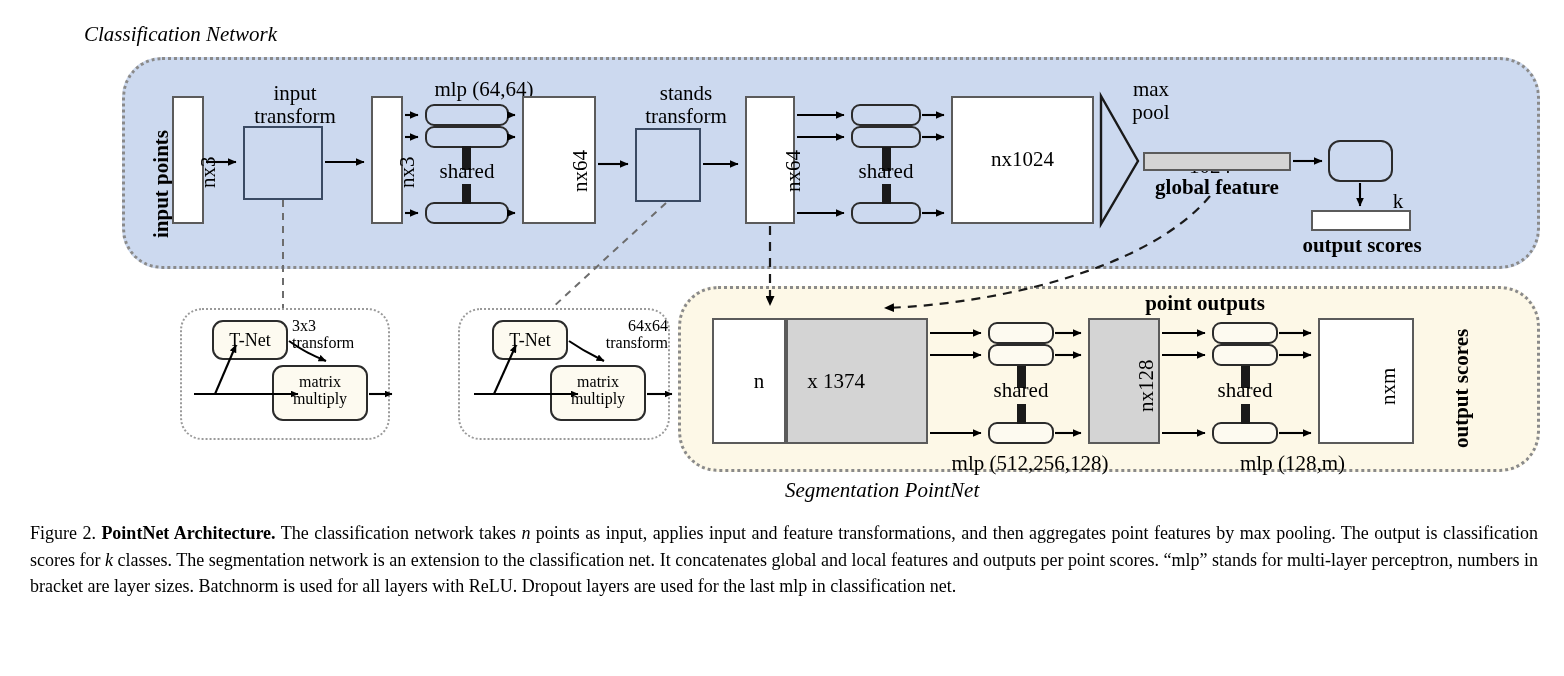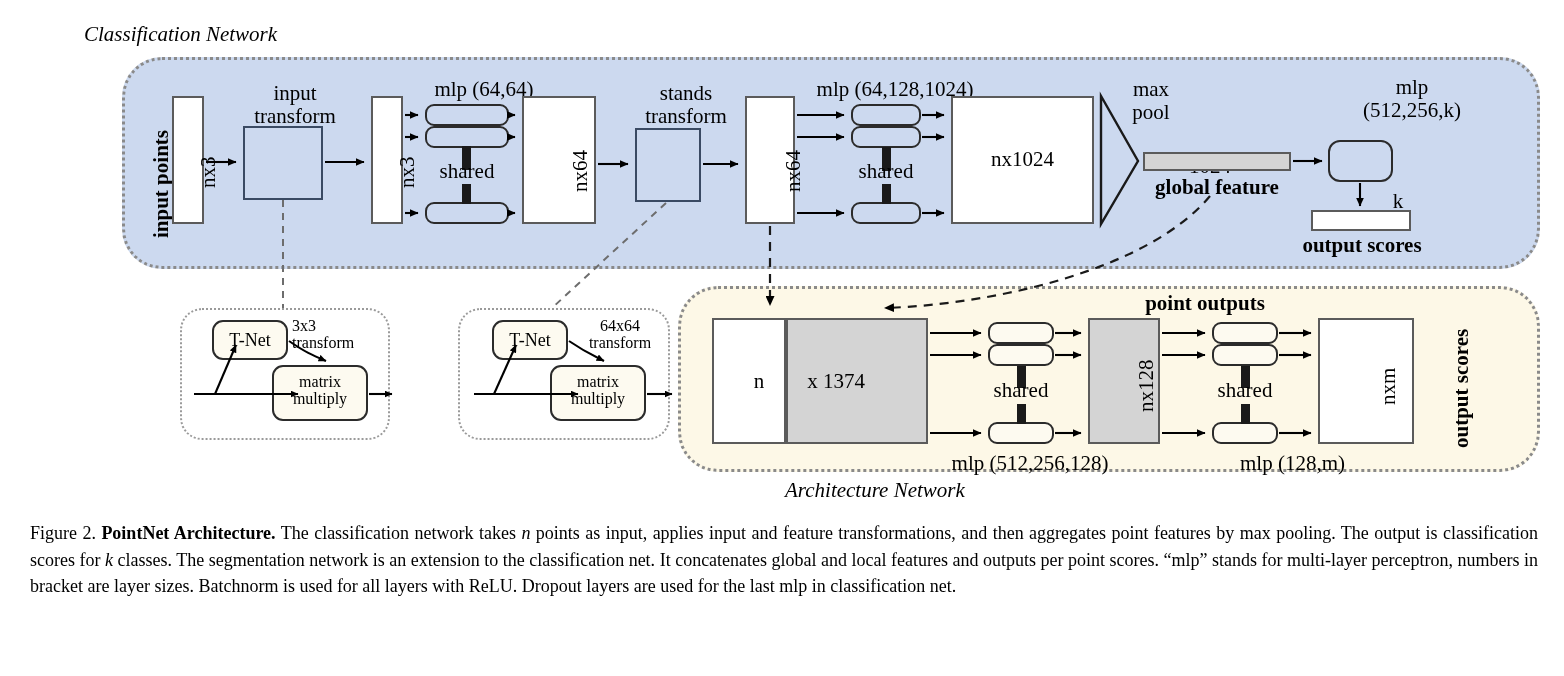--- a/index.html
+++ b/index.html
@@ -111,21 +111,21 @@
   .caption b { font-weight: bold; }
   .caption i { font-style: italic; }
 </style>
 </head>
 <body>
 
 <div id="page">
 
   <div class="sect-title" style="left:84px; top:22px;">Classification Network</div>
 
-  <div class="sect-title" style="left:785px; top:478px;">Architecture Network</div>
+  <div class="sect-title" style="left:785px; top:478px;">Segmentation PointNet</div>
 
   <div class="panel cls" style="left:122px; top:57px; width:1418px; height:212px;"></div>
 
   <div class="vlabel bold" style="left:149px; top:238px; transform: rotate(-90deg);">input points</div>
 
   <div class="box" style="left:172px; top:96px; width:32px; height:128px;"></div>
   <div class="vlabel" style="left:196px; top:188px; transform: rotate(-90deg);">nx3</div>
 
   <div class="lbl" style="left:205px; top:82px; width:180px; text-align:center;">
     <span>input</span><br>
@@ -152,21 +152,20 @@
   <div class="lbl" style="left:596px; top:82px; width:180px; text-align:center;">
     <span>stands</span><br>
     <span>transform</span>
   </div>
 
   <div class="box plain" style="left:635px; top:128px; width:66px; height:74px;"></div>
 
   <div class="box" style="left:745px; top:96px; width:50px; height:128px;"></div>
   <div class="vlabel" style="left:781px; top:192px; transform: rotate(-90deg);">nx64</div>
 
-  <div class="lbl" style="left:770px; top:78px; width:250px; text-align:center;">mlp (64,128,1024)</div>
 
   <div class="slab" style="left:851px; top:104px; width:70px; height:22px;"></div>
   <div class="slab" style="left:851px; top:126px; width:70px; height:22px;"></div>
   <div class="slab" style="left:851px; top:202px; width:70px; height:22px;"></div>
   <div class="sharedbar" style="left:882px; top:147px; width:9px; height:24px;"></div>
   <div class="sharedbar" style="left:882px; top:184px; width:9px; height:20px;"></div>
   <div class="lbl" style="left:847px; top:160px; width:78px;">shared</div>
 
   <div class="box" style="left:951px; top:96px; width:143px; height:128px;"></div>
   <div class="lbl" style="left:951px; top:148px; width:143px;">nx1024</div>
@@ -174,24 +173,20 @@
   <div class="lbl" style="left:1113px; top:78px; width:76px; text-align:center;">
     <span>max</span><br>
     <span>pool</span>
   </div>
 
   <div class="lbl" style="left:1180px; top:128px; width:60px;margin-top:27px;">1024</div>
 
   <div class="box grey" style="left:1143px; top:152px; width:148px; height:19px;"></div>
   <div class="lbl bold" style="left:1133px; top:176px; width:168px;">global feature</div>
 
-  <div class="lbl" style="left:1322px; top:76px; width:180px; text-align:center;">
-    <span>mlp</span><br>
-    <span>(512,256,k)</span>
-  </div>
 
   <div class="slab" style="left:1328px; top:140px; width:65px; height:42px; border-radius:12px;"></div>
 
   <div class="lbl" style="left:1383px; top:190px; width:30px;">k</div>
 
   <div class="box" style="left:1311px; top:210px; width:100px; height:21px;"></div>
   <div class="lbl bold" style="left:1287px; top:234px; width:150px;">output scores</div>
 
   <div class="tnet-panel" style="left:180px; top:308px; width:210px; height:132px;"></div>
   <div class="slab cream" style="left:212px; top:320px; width:76px; height:40px; border-radius:11px;"></div>
@@ -202,21 +197,21 @@
   </div>
   <div class="slab cream" style="left:272px; top:365px; width:96px; height:56px; border-radius:11px;"></div>
   <div class="lbl tiny" style="left:272px; top:373px; width:96px;">
     <span>matrix</span><br>
     <span>multiply</span>
   </div>
 
   <div class="tnet-panel" style="left:458px; top:308px; width:212px; height:132px;"></div>
   <div class="slab cream" style="left:492px; top:320px; width:76px; height:40px; border-radius:11px;"></div>
   <div class="lbl small" style="left:492px; top:331px; width:76px;">T-Net</div>
-  <div class="lbl tiny" style="left:572px; top:317px; width:96px; text-align:center;">
+  <div class="lbl tiny" style="left:572px; top:317px; width:96px; text-align:right;">
     <span>64x64</span><br>
     <span>transform</span>
   </div>
   <div class="slab cream" style="left:550px; top:365px; width:96px; height:56px; border-radius:11px;"></div>
   <div class="lbl tiny" style="left:550px; top:373px; width:96px;">
     <span>matrix</span><br>
     <span>multiply</span>
   </div>
 
   <div class="panel seg" style="left:678px; top:286px; width:862px; height:186px;"></div>

